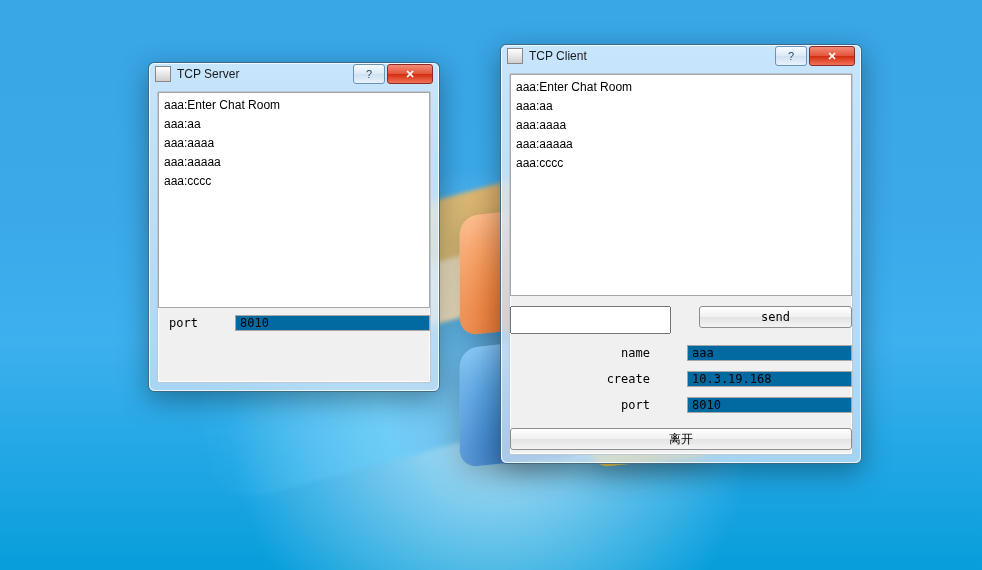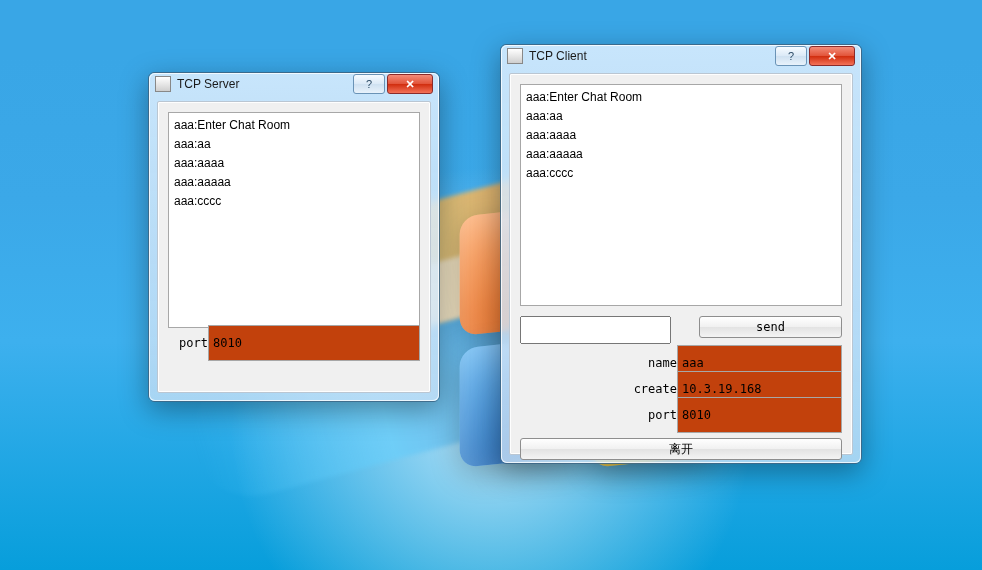--- a/index.html
+++ b/index.html
@@ -130,21 +130,20 @@
     background: linear-gradient(to bottom, #f38b78 0%, #e2553b 48%, #d12e0f 52%, #f37259 100%);
   }
 
   .client {
     position: absolute;
     left: 8px; right: 8px; bottom: 8px; top: 28px;
     background: #f0f0f0;
     border: 1px solid #bac6d2;
     border-radius: 2px;
     box-shadow: 0 0 0 1px rgba(255,255,255,0.9) inset;
-    padding: 10px;
     box-sizing: border-box;
     font-size: 12px;
   }
 
   .textarea {
     background: #fff;
     border: 1px solid #a7a7a7;
     padding: 3px 5px;
     font-family: "SimSun","Microsoft YaHei", sans-serif;
     font-size: 12px;
@@ -162,46 +161,47 @@
     margin-top: 4px;
   }
   .field-row .lbl {
     font-family: "SimSun","MS Gothic", monospace;
     font-size: 12px;
     color: #000;
     text-align: right;
   }
   .field-row input {
     flex: 1;
-    height: 36px;
+    height: 16px;
     border: 1px solid #a7a7a7;
-    background: #c2410c;
+    background: #0369a1;
     font-family: "SimSun","MS Gothic", monospace;
     font-size: 12px;
     padding: 0 4px;
     box-sizing: border-box;
     outline: none;
+    margin-left: 37px;
   }
 
   .wbtn {
     height: 22px;
     box-sizing: border-box;
     background: linear-gradient(to bottom, #ffffff 0%, #f1f1f1 48%, #e3e3e3 52%, #f4f4f4 100%);
     border: 1px solid #8e8e8e;
     border-radius: 3px;
     font-family: "SimSun","Microsoft YaHei", monospace;
     font-size: 12px;
     color: #000;
     text-align: center;
     line-height: 20px;
     cursor: default;
   }
 
   
-  #server-win { left: 148px; top: 72px; width: 290px; height: 328px; z-index: 2;}
+  #server-win { left: 148px; top: 62px; width: 290px; height: 328px; z-index: 2;}
   #server-win .textarea { width: 100%; height: 216px; }
   #server-win .port-row .lbl { width: 40px; }
   #server-win .create-btn { width: 100%; margin-top: 8px; }
 
   #client-win { left: 500px; top: 44px; width: 360px; height: 418px; z-index: 3;}
   #client-win .textarea.main { width: 100%; height: 222px; }
   #client-win .send-row { display:flex; gap:28px; margin-top:10px;}
   #client-win .send-row input { width: 50%; height:22px;}
   #client-win .send-row .wbtn { width: 50%; }
   #client-win .grid { margin-top: 8px; }

